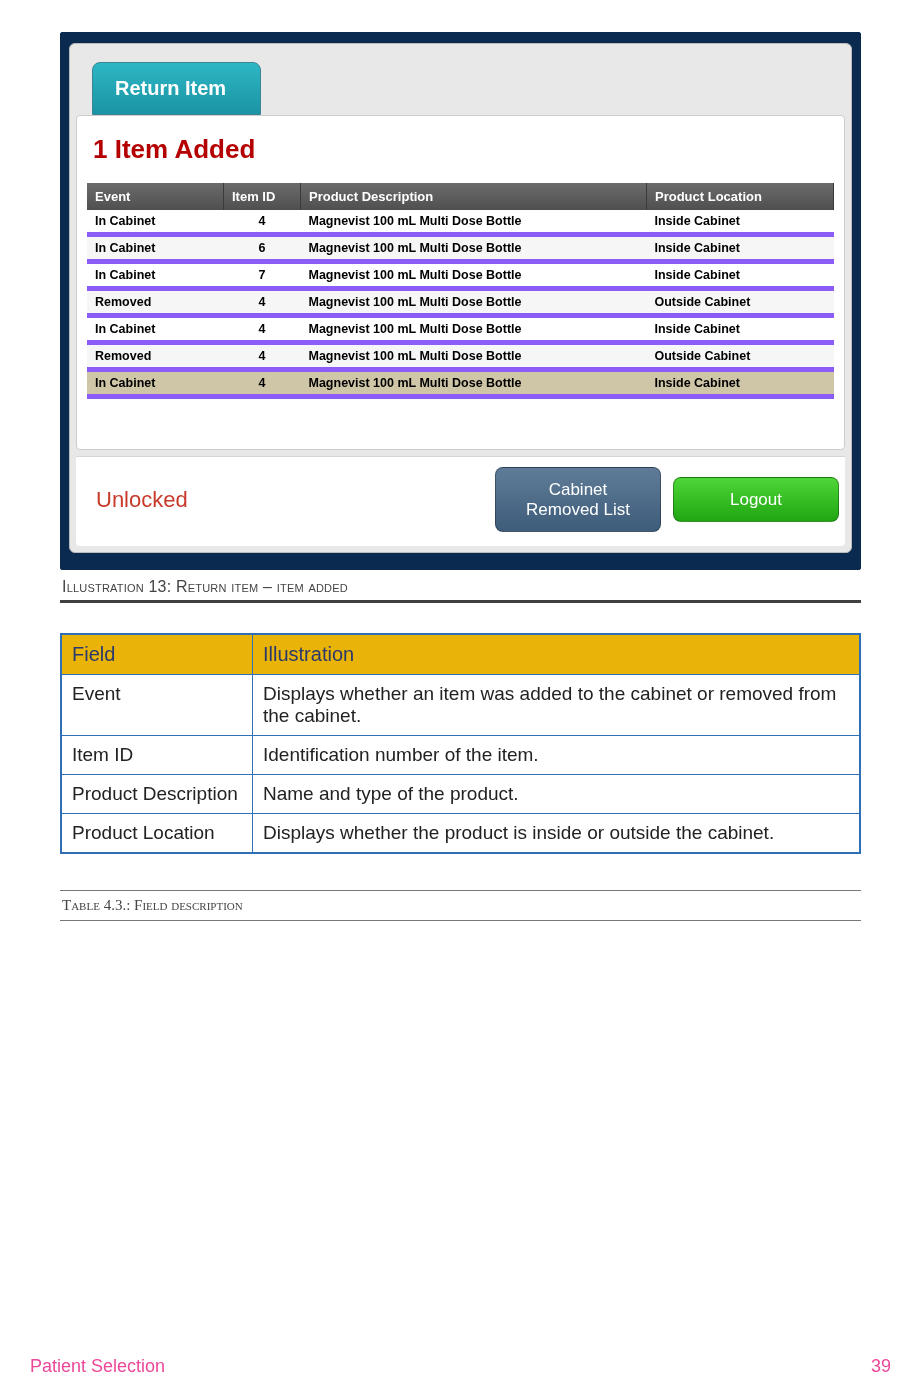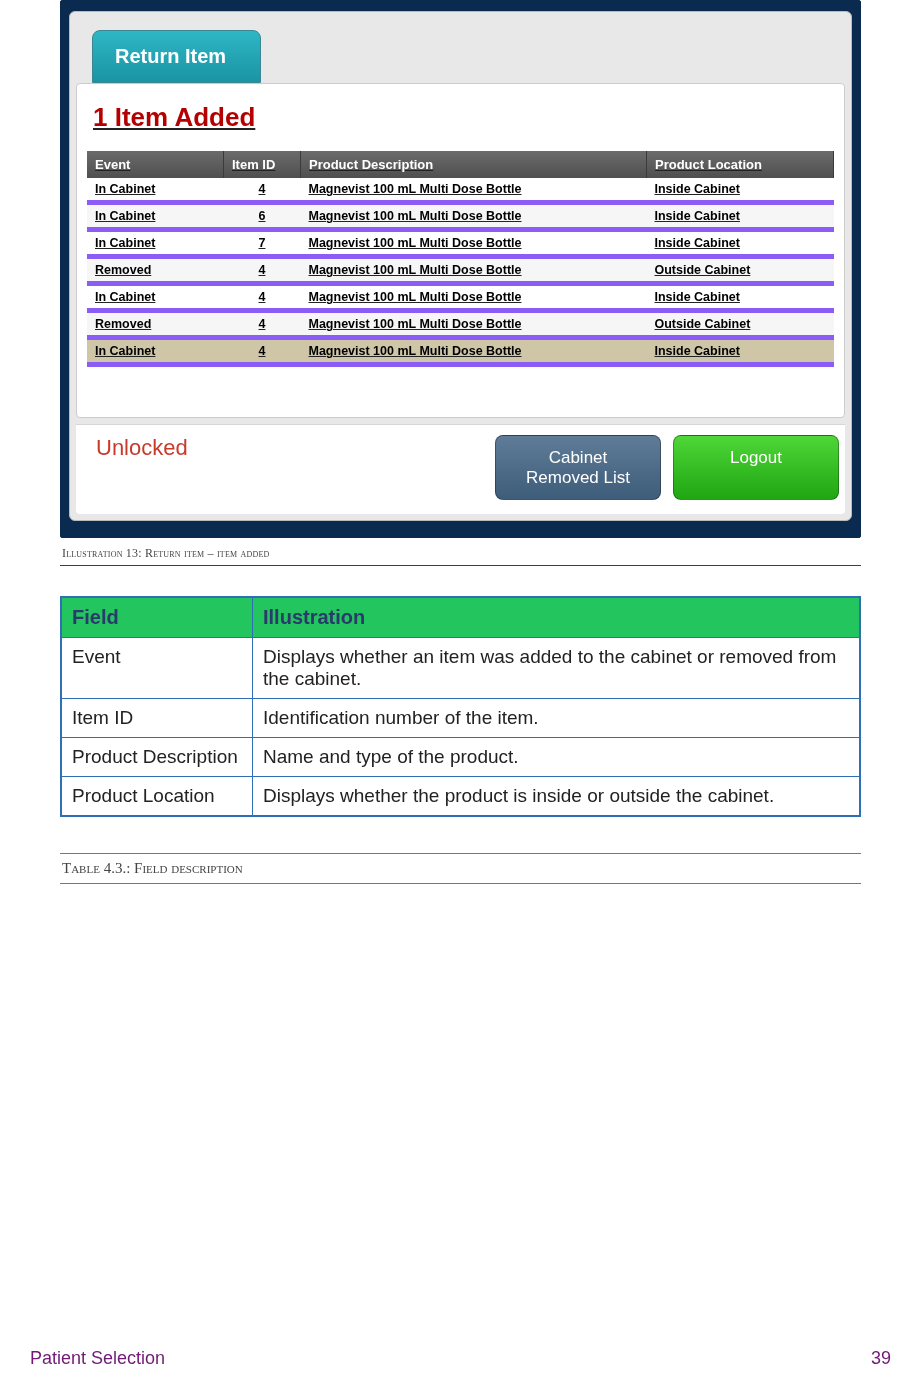--- a/index.html
+++ b/index.html
@@ -7,20 +7,21 @@
     font-family: Arial, Helvetica, sans-serif;
     background: #fff;
     color: #222;
     width: 921px;
     height: 1393px;
     position: relative;
     box-sizing: border-box;
   }
   .page-wrap {
     padding: 0 60px;
+    margin-top: 32px;
   }
 
   
   .shot {
     background: #0a2a50;
     padding: 10px 8px 16px 8px;
     border: 1px solid #0a2a50;
     margin: 0 0 4px 0;
     border-radius: 2px;
     position: relative;
@@ -41,21 +42,20 @@
     border-radius: 8px 8px 0 0;
     margin: 18px 0 0 22px;
     border:1px solid #3a8692;
   }
   .content-panel {
     background: #fff;
     margin: 0 6px 6px 6px;
     border-radius: 4px;
     padding: 10px 10px 0 10px;
     border:1px solid #ccc;
-    text-decoration:underline;
   }
   .added-title {
     color: #b40000;
     font-weight: bold;
     font-size: 26px;
     margin: 8px 6px 18px 6px;
   }
   table.items {
     width: 100%;
     border-collapse: collapse;
@@ -82,20 +82,21 @@
   .col-id { width: 60px; text-align:center; }
   .col-desc { }
   .col-loc { width: 170px; }
 
   .blank-space {
     height: 50px;
     background:#fff;
   }
   .footer-bar {
     display: flex;
+    align-items: center;
     padding: 10px 6px 14px 20px;
     background:#fff;
     margin: 0 6px 6px 6px;
     border-top:1px solid #d6d6d6;
     border-radius:0 0 4px 4px;
   }
   .unlocked {
     color: #c83a2a;
     font-size: 22px;
     flex:1;
@@ -109,47 +110,46 @@
     border:1px solid rgba(0,0,0,.3);
     text-align:center;
     line-height:1.15;
     min-width:120px;
   }
   .btn-blue { background: linear-gradient(#5f7b97,#3e5d7a); }
   .btn-green { background: linear-gradient(#4fd638,#1fa612); }
 
   .caption {
     font-variant: small-caps;
-    font-size: 12px;
+    font-size: 16px;
     letter-spacing: .2px;
-    border-bottom: 1px solid #404040;
+    border-bottom: 3px solid #404040;
     padding: 4px 2px 4px 2px;
     margin: 0 0 30px 0;
     color:#444;
-    font-family:Liberation Serif, serif;
   }
 
   
   table.fielddesc {
     width: 100%;
     border-collapse: collapse;
     border: 2.5px solid #2f6fb5;
     font-size: 19px;
     margin-top: 28px;
   }
   table.fielddesc th, table.fielddesc td {
     border: 1.5px solid #2f6fb5;
     padding: 8px 10px;
     text-align: left;
     vertical-align: top;
   }
   table.fielddesc thead th {
-    background: #22c55e;
+    background: #eab308;
     color: #2a3a6a;
-    font-weight: bold;
+    font-weight: normal;
     font-size: 20px;
   }
   table.fielddesc td.fcol { width: 170px; }
 
   .table-caption-wrap {
     margin-top: 36px;
   }
   .hr-top, .hr-bot {
     border: none;
     border-top: 1.5px solid #777;
@@ -158,27 +158,27 @@
   .table-caption {
     font-variant: small-caps;
     font-size: 15px;
     padding: 6px 2px;
     color:#444;
     font-family:Liberation Serif, serif;
   }
 
   .page-footer {
     position: absolute;
-    bottom: 24px;
+    bottom: 16px;
     left: 30px;
     right: 30px;
     display:flex;
     justify-content: space-between;
     font-size: 18px;
-    color:#701a75;
+    color:#ec4899;
   }
 </style>
 </head>
 <body>
 
 <div class="page-wrap">
 
   <div class="shot">
     <div class="shot-inner">
       <div class="title-tab">Return Item</div>

